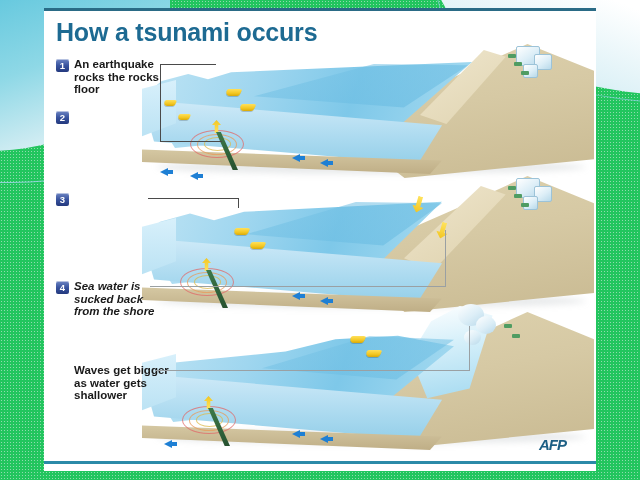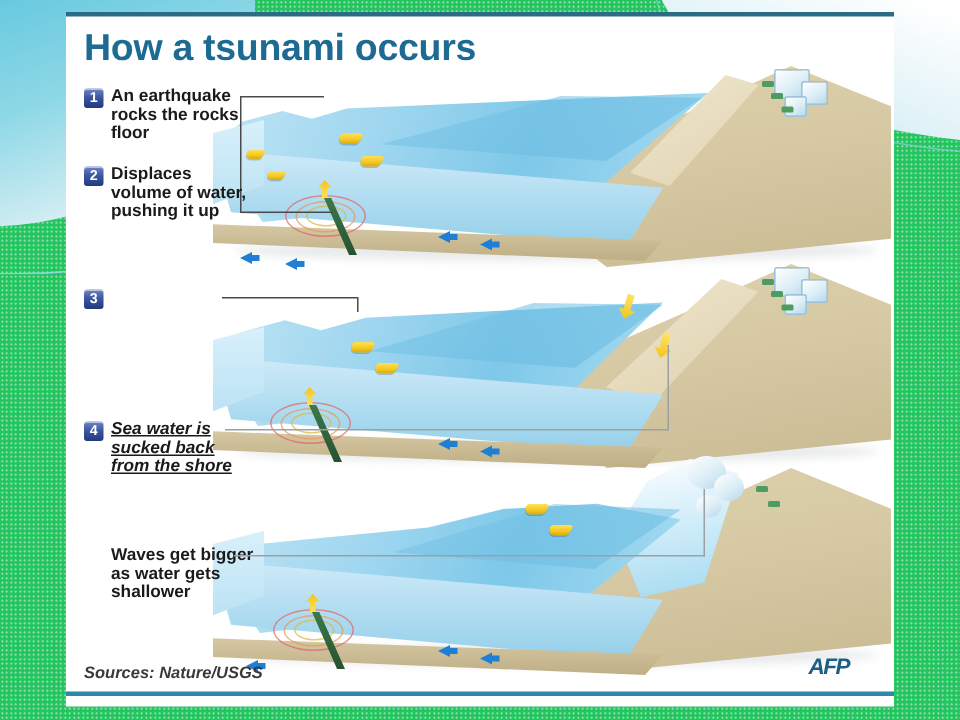--- a/index.html
+++ b/index.html
@@ -84,21 +84,21 @@
     flex:0 0 auto;width:13px;height:13px;margin-top:1px;
     background:linear-gradient(180deg,#6f87c4 0%,#3a55a0 48%,#23397e 100%);
     border-radius:2px;color:#fff;font-size:9.5px;font-weight:bold;
     display:flex;align-items:center;justify-content:center;
     box-shadow:inset 0 1px 0 rgba(255,255,255,.5);
   }
   .ctext{
     font-size:11.5px;line-height:12.6px;color:#1a1a1a;font-weight:bold;
     max-width:95px;
   }
-  .ctext.italic{font-style:italic;text-decoration:underline;}
+  .ctext.italic{font-style:italic;}
   .caption.plain{padding-left:18px;}
 
   
   .lead{position:absolute;background:#4a4a4a;}
   .lead.h{height:1px;}
   .lead.v{width:1px;}
   .lead-grey{position:absolute;background:#9aa0a3;}
   .lead-grey.h{height:1.4px;}
   .lead-grey.v{width:1.4px;}
 
@@ -336,21 +336,20 @@
     <div class="caption" style="left:12px;top:50px;">
       <div class="num">1</div>
       <div class="ctext">An earthquake rocks the rocks floor</div>
     </div>
     <div class="lead h" style="left:116px;top:56px;width:56px;"></div>
     <div class="lead v" style="left:116px;top:56px;height:78px;"></div>
     <div class="lead h" style="left:116px;top:133px;width:62px;"></div>
 
     <div class="caption" style="left:12px;top:102px;">
       <div class="num">2</div>
-      <div class="ctext">Displaces volume of water, pushing it up</div>
     </div>
 
     <div class="caption" style="left:12px;top:184px;">
       <div class="num">3</div>
     </div>
     <div class="lead h" style="left:104px;top:190px;width:90px;"></div>
     <div class="lead v" style="left:194px;top:190px;height:10px;"></div>
 
     <div class="caption" style="left:12px;top:272px;">
       <div class="num">4</div>
@@ -359,17 +358,16 @@
     <div class="lead-grey h" style="left:106px;top:278px;width:296px;"></div>
     <div class="lead-grey v" style="left:401px;top:222px;height:57px;"></div>
     <div class="lead-grey h" style="left:106px;top:222px;width:0px;"></div>
 
     <div class="caption plain" style="left:12px;top:356px;">
       <div class="ctext">Waves get bigger as water gets shallower</div>
     </div>
     <div class="lead-grey h" style="left:112px;top:362px;width:314px;"></div>
     <div class="lead-grey v" style="left:425px;top:318px;height:45px;"></div>
 
-    <div class="sources">Sources: Nature/USGS</div>
     <div class="afp">AFP</div>
     <div class="bottom-rule"></div>
   </div>
 </div>
 
 </body></html>

